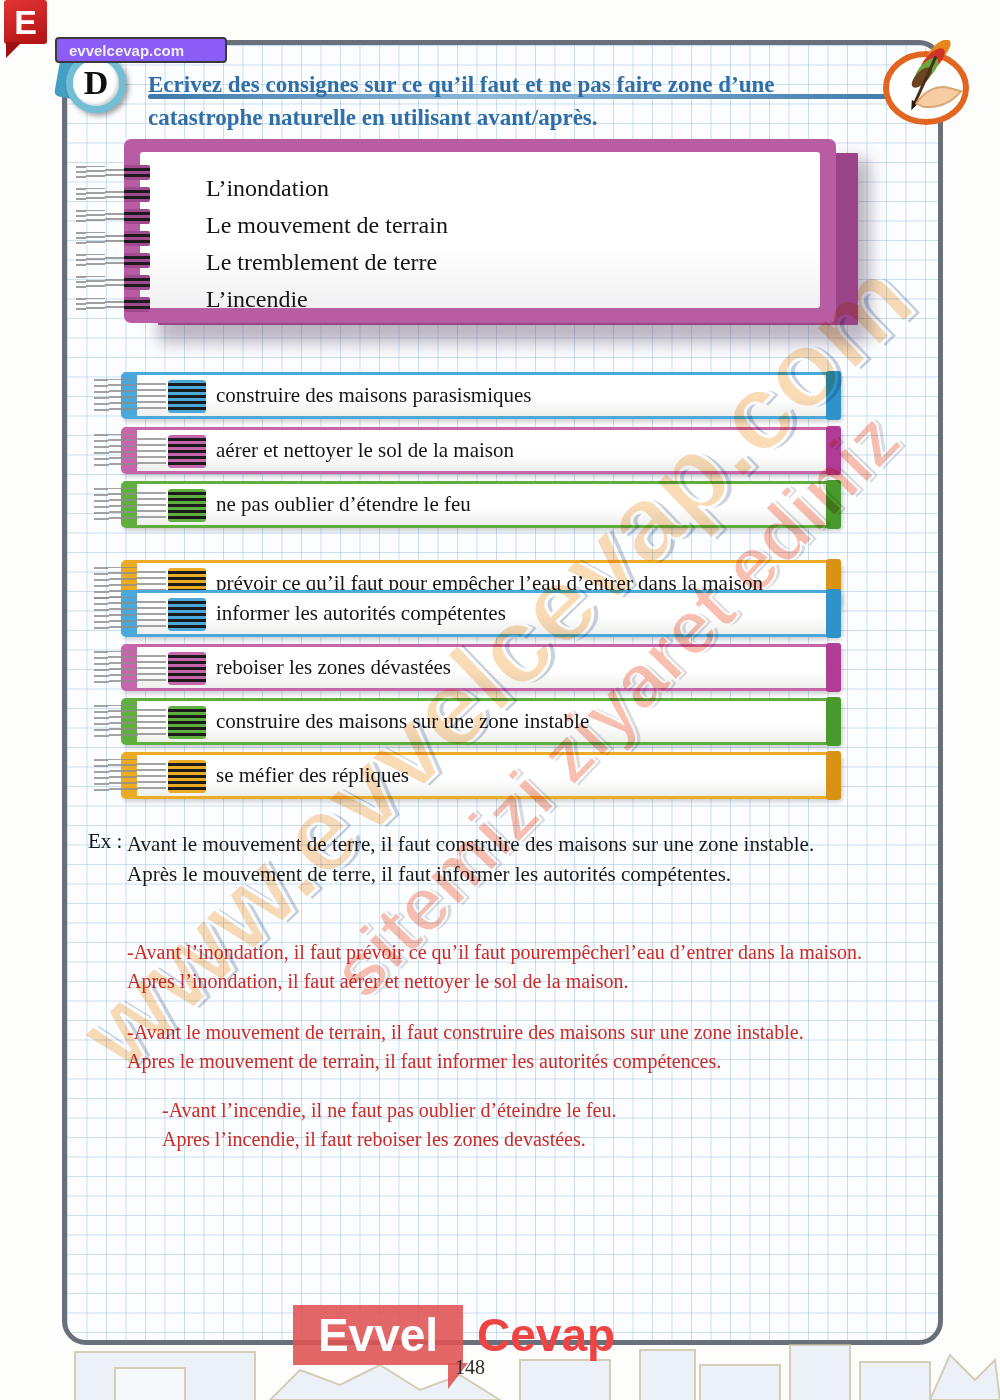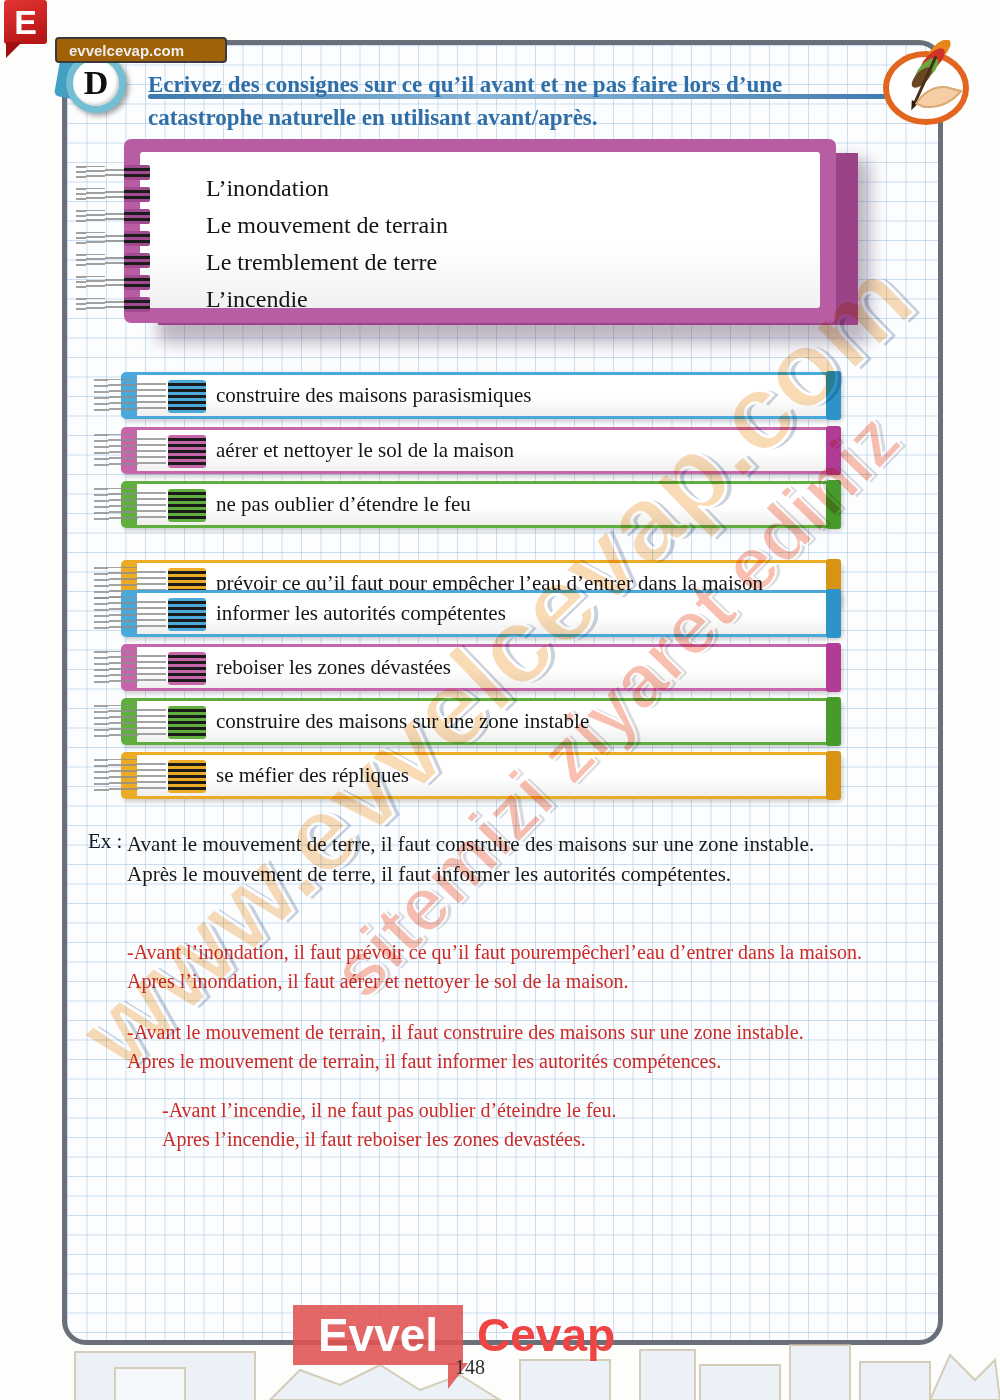--- a/index.html
+++ b/index.html
@@ -18,21 +18,21 @@
            background:linear-gradient(160deg,#e43434,#b01212);border-radius:3px;
            display:flex;align-items:center;justify-content:center;
            color:#fff;font:bold 34px "Liberation Sans",sans-serif;}
   .e-badge::after{content:"";position:absolute;left:2px;top:42px;
            border-left:16px solid #a01010;border-bottom:16px solid transparent;}
   .chan-bar{position:absolute;left:55px;top:0;width:247px;height:37px;z-index:60;
            background:#151515;border:3px solid #3a3a3a;border-radius:6px;box-sizing:border-box;
            display:flex;align-items:center;padding-left:12px;
            color:#fff;font:bold 21px "Liberation Sans",sans-serif;letter-spacing:.5px;}
   .site-bar{position:absolute;left:55px;top:37px;width:172px;height:26px;z-index:60;
-           background:#a16207;border:2px solid #3a3a3a;border-radius:4px;box-sizing:border-box;
+           background:#8b5cf6;border:2px solid #3a3a3a;border-radius:4px;box-sizing:border-box;
            display:flex;align-items:center;padding-left:12px;
            color:#eee;font:bold 15px "Liberation Sans",sans-serif;}
   
   .flag{position:absolute;left:57px;top:60px;width:24px;height:38px;background:#44a0c2;
         border-radius:5px;transform:rotate(10deg);z-index:4;}
   .d-badge{position:absolute;left:66px;top:53px;width:46px;height:46px;border-radius:50%;
         background:#fff;border:7px solid #74bed4;z-index:5;
         box-shadow:3px 3px 5px rgba(0,0,0,.35), inset -2px -2px 3px rgba(0,0,0,.18);
         display:flex;align-items:center;justify-content:center;
         font:bold 34px "Liberation Serif",serif;color:#101010;}
@@ -133,21 +133,21 @@
   <div class="site-bar">
     <span>evvelcevap.com</span>
   </div>
 
   <div class="flag"></div>
   <div class="d-badge">
     <span>D</span>
   </div>
   <div class="instr-rule"></div>
   <div class="instr">
-    <div>Ecrivez des consignes sur ce qu’il avant et ne pas faire lors d’une</div>
+    <div>Ecrivez des consignes sur ce qu’il faut et ne pas faire zone d’une</div>
     <div>catastrophe naturelle en utilisant avant/après.</div>
   </div>
 
   <svg class="write-icon" viewBox="0 0 92 92">
     <ellipse cx="46" cy="48" rx="40" ry="34" fill="#ffffff" stroke="#e2661f" stroke-width="6"></ellipse>
     <g transform="rotate(-8 46 46)">
       <ellipse cx="63" cy="14" rx="16" ry="7" fill="#e8861c" transform="rotate(-38 63 14)"></ellipse>
       <ellipse cx="56" cy="22" rx="16" ry="7" fill="#cf3426" transform="rotate(-38 56 22)"></ellipse>
       <ellipse cx="49" cy="30" rx="15" ry="7" fill="#6aa83e" transform="rotate(-38 49 30)"></ellipse>
       <ellipse cx="43" cy="37" rx="13" ry="6" fill="#6b4423" transform="rotate(-38 43 37)"></ellipse>

